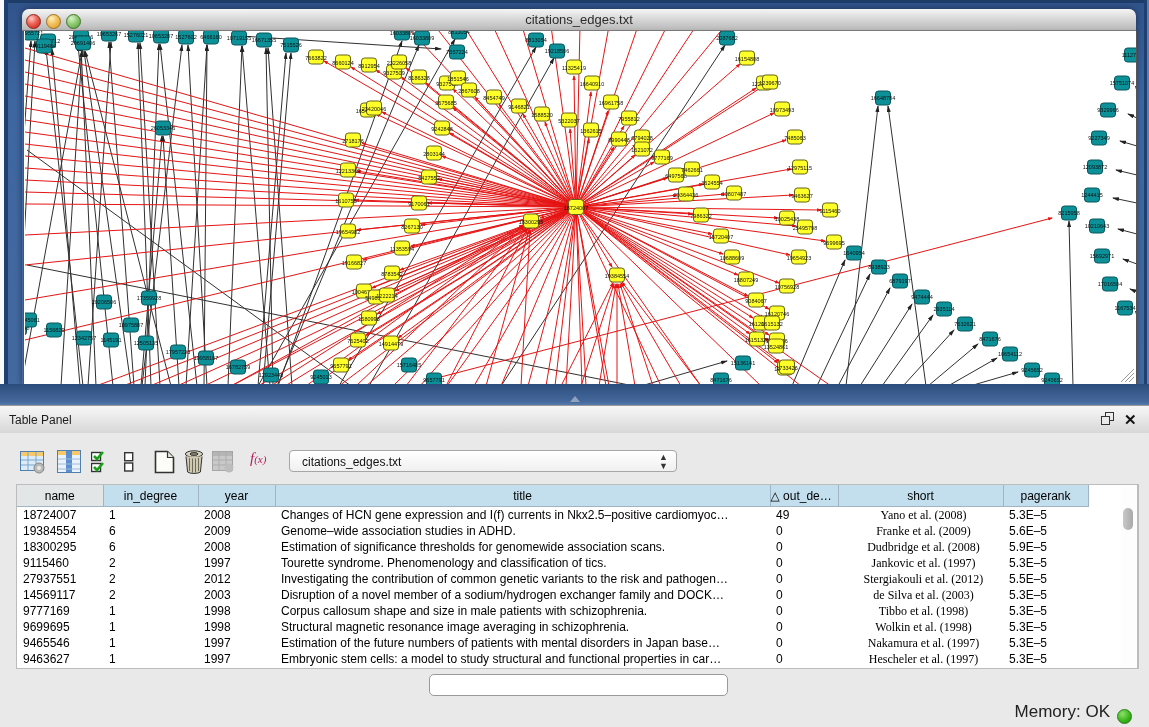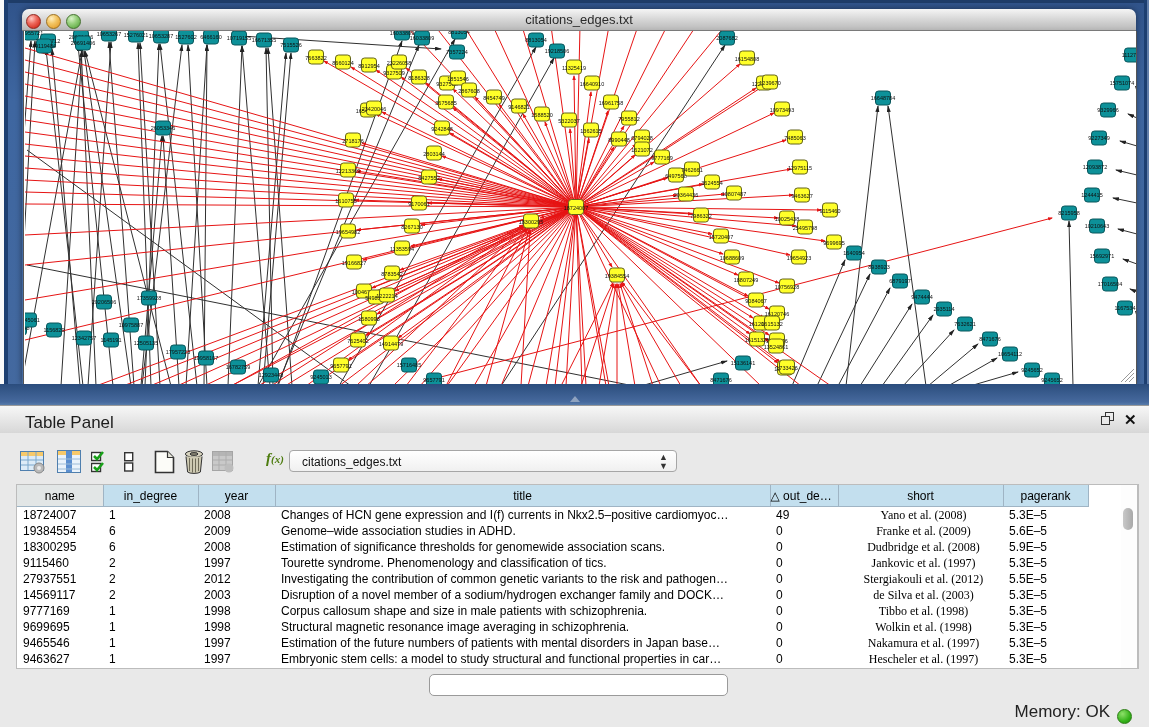--- a/index.html
+++ b/index.html
@@ -15,21 +15,21 @@
 #titlebar .t{position:absolute;left:0;top:3px;width:100%;text-align:center;font-size:13px;color:#2b2b2b;}
 .light{position:absolute;top:5px;width:13px;height:13px;border-radius:50%;}
 #lr{left:4px;background:radial-gradient(circle at 35% 28%,#ffc9c4,#ee6b5f 40%,#d9382a 75%,#9c241a);border:1px solid #92271e;}
 #ly{left:24px;background:radial-gradient(circle at 35% 28%,#ffeebe,#f3c665 40%,#e8a83a 75%,#a8741c);border:1px solid #9d7020;}
 #lg{left:44px;background:radial-gradient(circle at 35% 28%,#d8f2c8,#98d07e 40%,#6bb350 75%,#3f7a30);border:1px solid #45722f;}
 #canvas{position:absolute;left:1px;top:22px;width:1112px;height:353px;background:#fff;overflow:hidden;border-left:1px solid #555;border-right:1px solid #555;border-bottom:1px solid #111;}
 #canvas svg{left:1px !important;top:0 !important;}
 #splitter{position:absolute;left:0;top:384px;width:1149px;height:21px;background:linear-gradient(#2b4d7d,#46699d 85%,#587cab);}
 #splitarrow{position:absolute;left:570px;top:396px;width:0;height:0;border-left:5px solid transparent;border-right:5px solid transparent;border-bottom:6px solid #8fa3c0;}
 #panelbar{position:absolute;left:0;top:405px;width:1149px;height:28px;background:linear-gradient(#f7f7f7,#e3e3e3 60%,#d6d6d6);border-top:1px solid #9a9a9a;border-bottom:1px solid #b6b6b6;}
-#panelbar .pt{position:absolute;left:25px;top:7px;font-size:17px;color:#1c1c1c;}
+#panelbar .pt{position:absolute;left:9px;top:7px;font-size:12px;color:#1c1c1c;}
 #float-ic{position:absolute;left:1101px;top:412px;width:13px;height:13px;}
 #close-ic{position:absolute;left:1124px;top:411px;font-size:15px;font-weight:bold;color:#111;}
 #panel{position:absolute;left:0;top:433px;width:1149px;height:294px;background:#e9e9e9;}
 .tbico{position:absolute;top:450px;}
 #dropdown{position:absolute;left:289px;top:450px;width:388px;height:22px;background:linear-gradient(#fff,#f0f0f0);border:1px solid #a6a6a6;border-radius:4px;box-sizing:border-box;}
 #dropdown .dt{position:absolute;left:12px;top:4px;font-size:12px;color:#111;}
 #dropdown .ar{position:absolute;right:8px;top:2px;font-size:9px;color:#333;line-height:9px;}
 #tablewrap{position:absolute;left:16px;top:484px;width:1121px;height:183px;background:#fff;border:1px solid #bcbcbc;overflow:hidden;}
 table.dt{border-collapse:collapse;table-layout:fixed;width:1071px;font-size:12px;color:#000;}
 table.dt th{height:21px;background:#c3dfee;border:1px solid #9fb4c4;border-top:none;font-weight:normal;font-size:12px;padding:0;}
@@ -900,21 +900,21 @@
  <ellipse cx="10" cy="4" rx="4" ry="1.4" fill="#8d8a77" stroke="#333"></ellipse>
  <path d="M2 6.5 L3.6 22 a7 2.4 0 0 0 12.8 0 L18 6.5" fill="#cdc9b2" stroke="#333"></path>
  <path d="M5.5 8v13M8.5 8.5v14M11.5 8.5v14M14.5 8v13" stroke="#6f6b58" fill="none"></path>
 </svg>
 <svg class="tbico" style="left:212px" width="22" height="24" viewBox="0 0 22 24">
  <rect x="0.5" y="1.5" width="20" height="19" fill="#c9c9c9" stroke="#a5a5a5"></rect>
  <rect x="1" y="2" width="19" height="4" fill="#b5b5b5"></rect>
  <path d="M1 10h19M1 15h19M7 2v18M14 2v18" stroke="#adadad" fill="none"></path>
  <circle cx="17" cy="18" r="4.5" fill="#bdbdbd"></circle>
 </svg>
-<div class="tbico" style="left:266px;position:absolute;font-size:15px;font-style:italic;font-weight:bold;color:#4d7c0f;font-family:'Liberation Serif',serif;">f<span style="font-size:11px">(x)</span></div>
+<div class="tbico" style="left:250px;position:absolute;font-size:15px;font-style:italic;font-weight:normal;color:#be185d;font-family:'Liberation Serif',serif;">f<span style="font-size:11px">(x)</span></div>
 <div id="dropdown">
     <div class="dt">citations_edges.txt</div>
     <div class="ar">▲<br>▼</div>
   </div>
 <div id="tablewrap">
 <table class="dt">
 <colgroup>
         <col class="c1">
         <col class="c2">
         <col class="c3">

